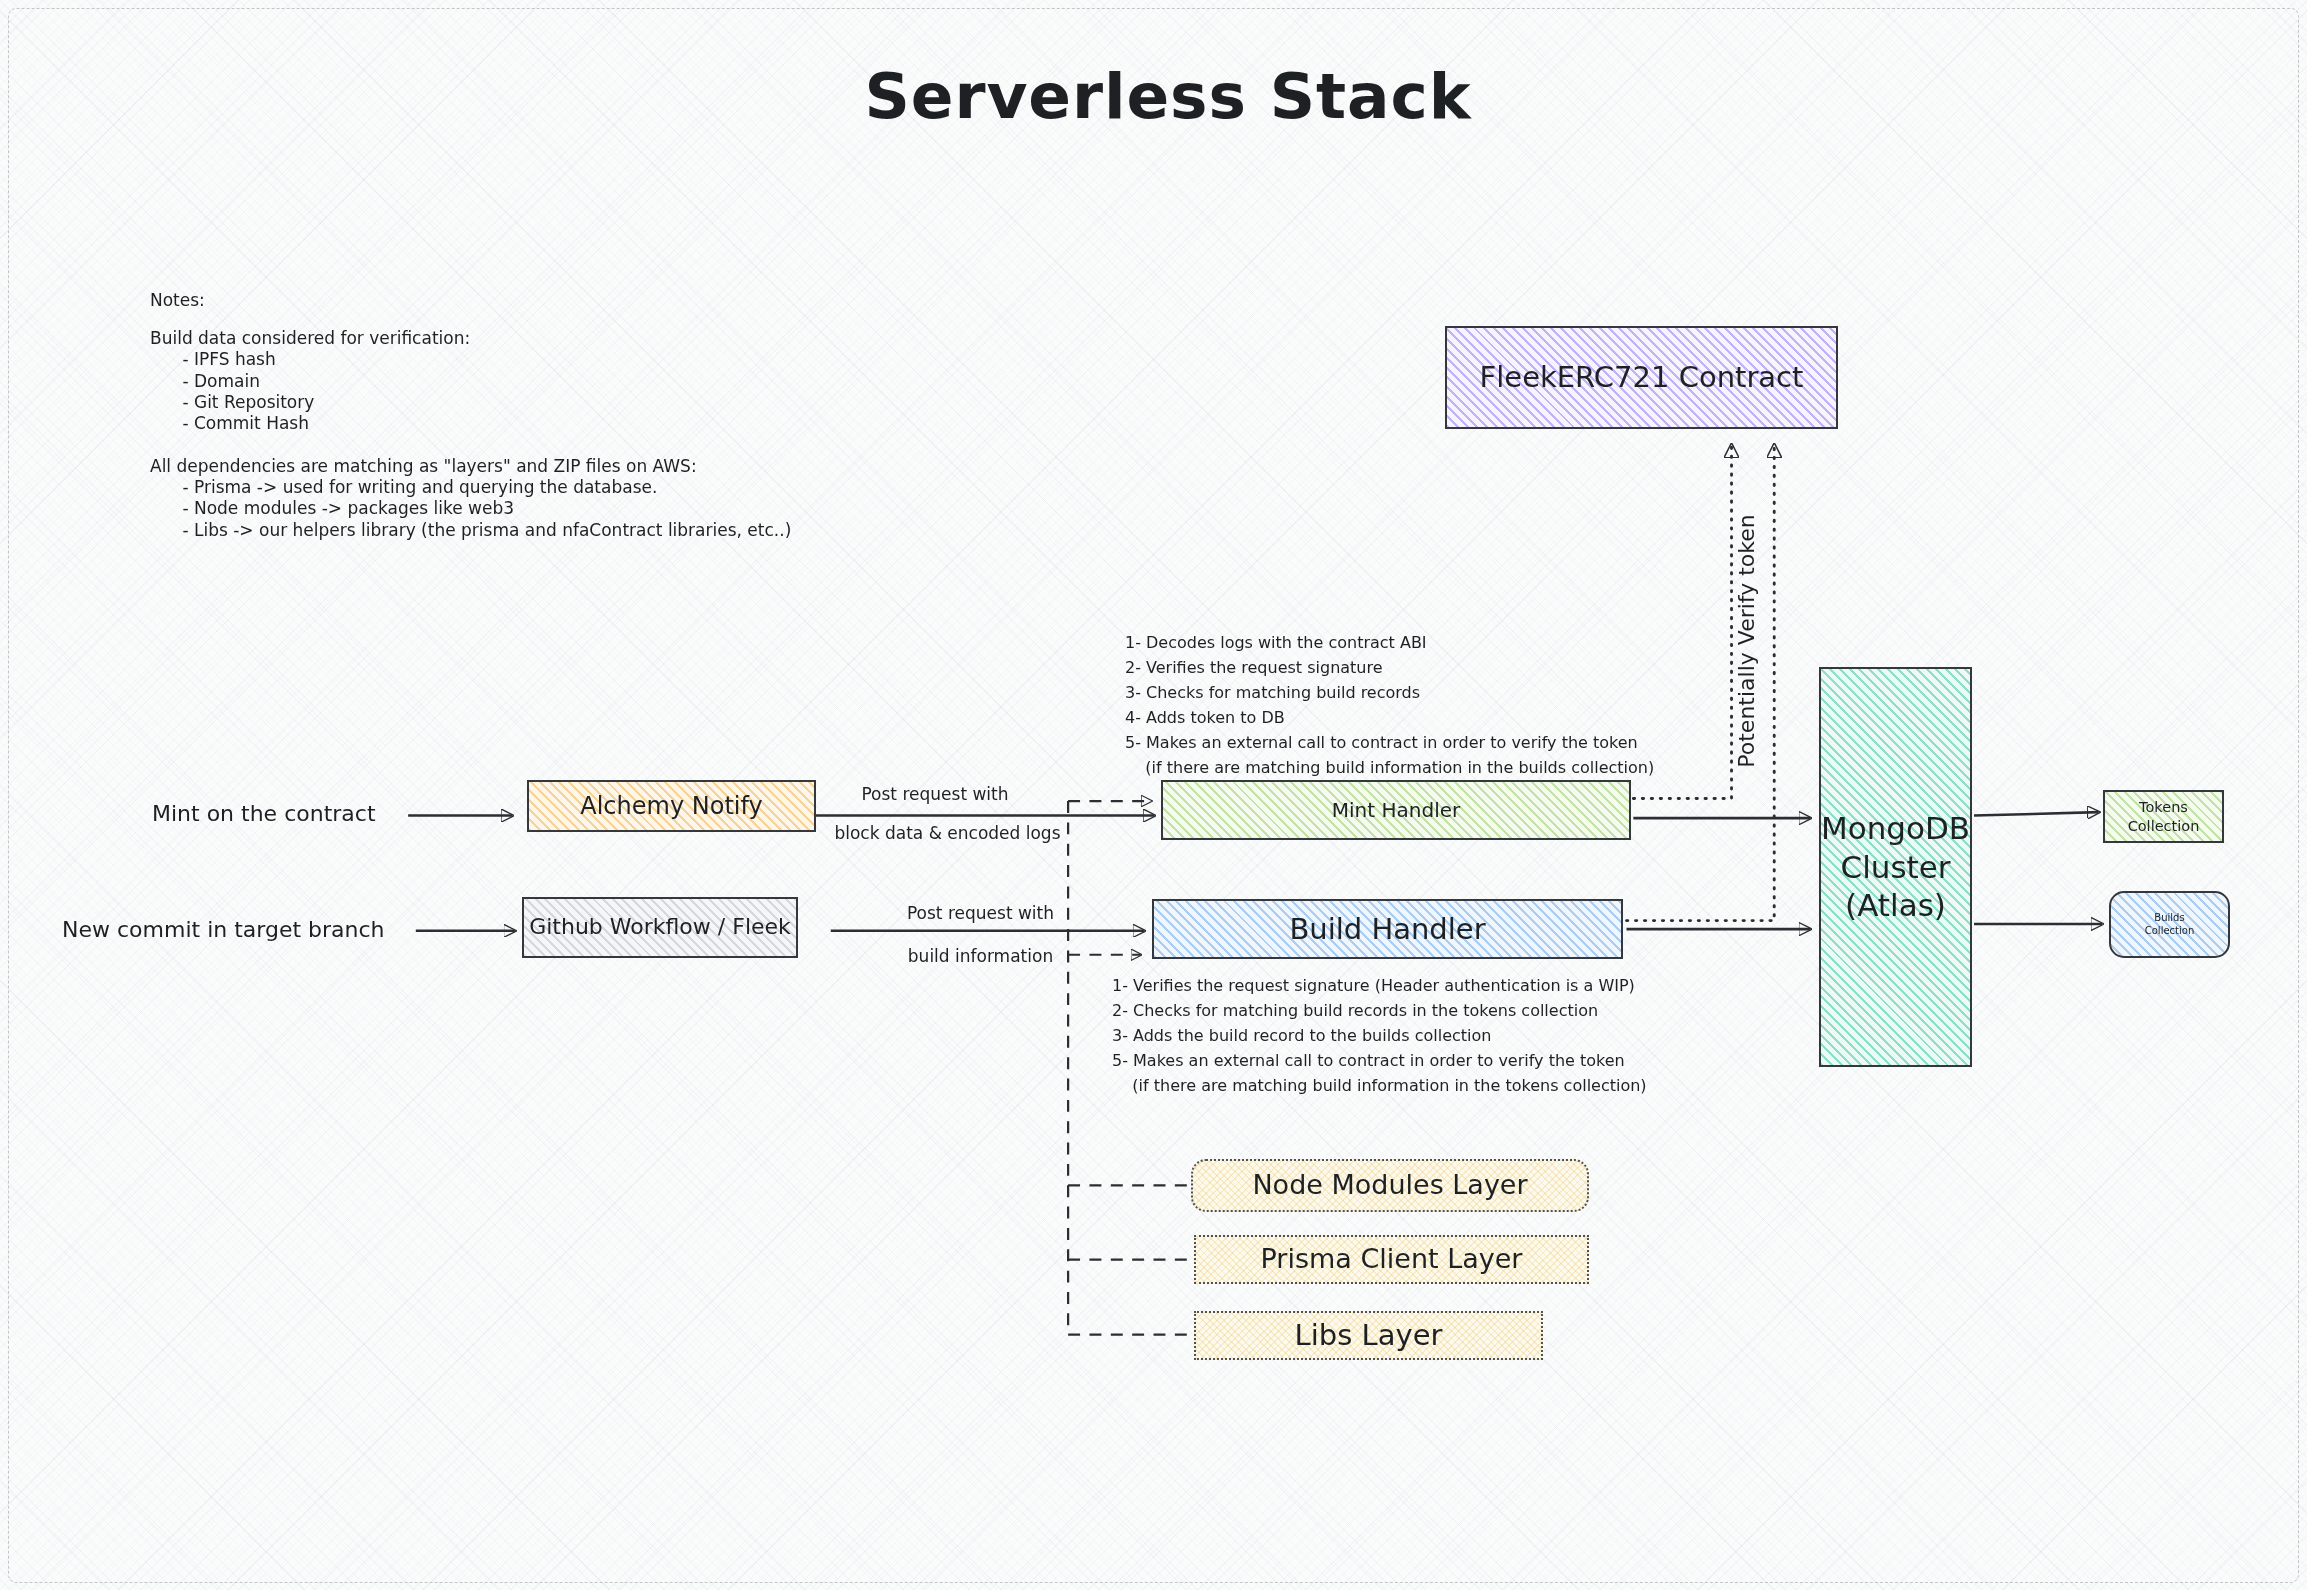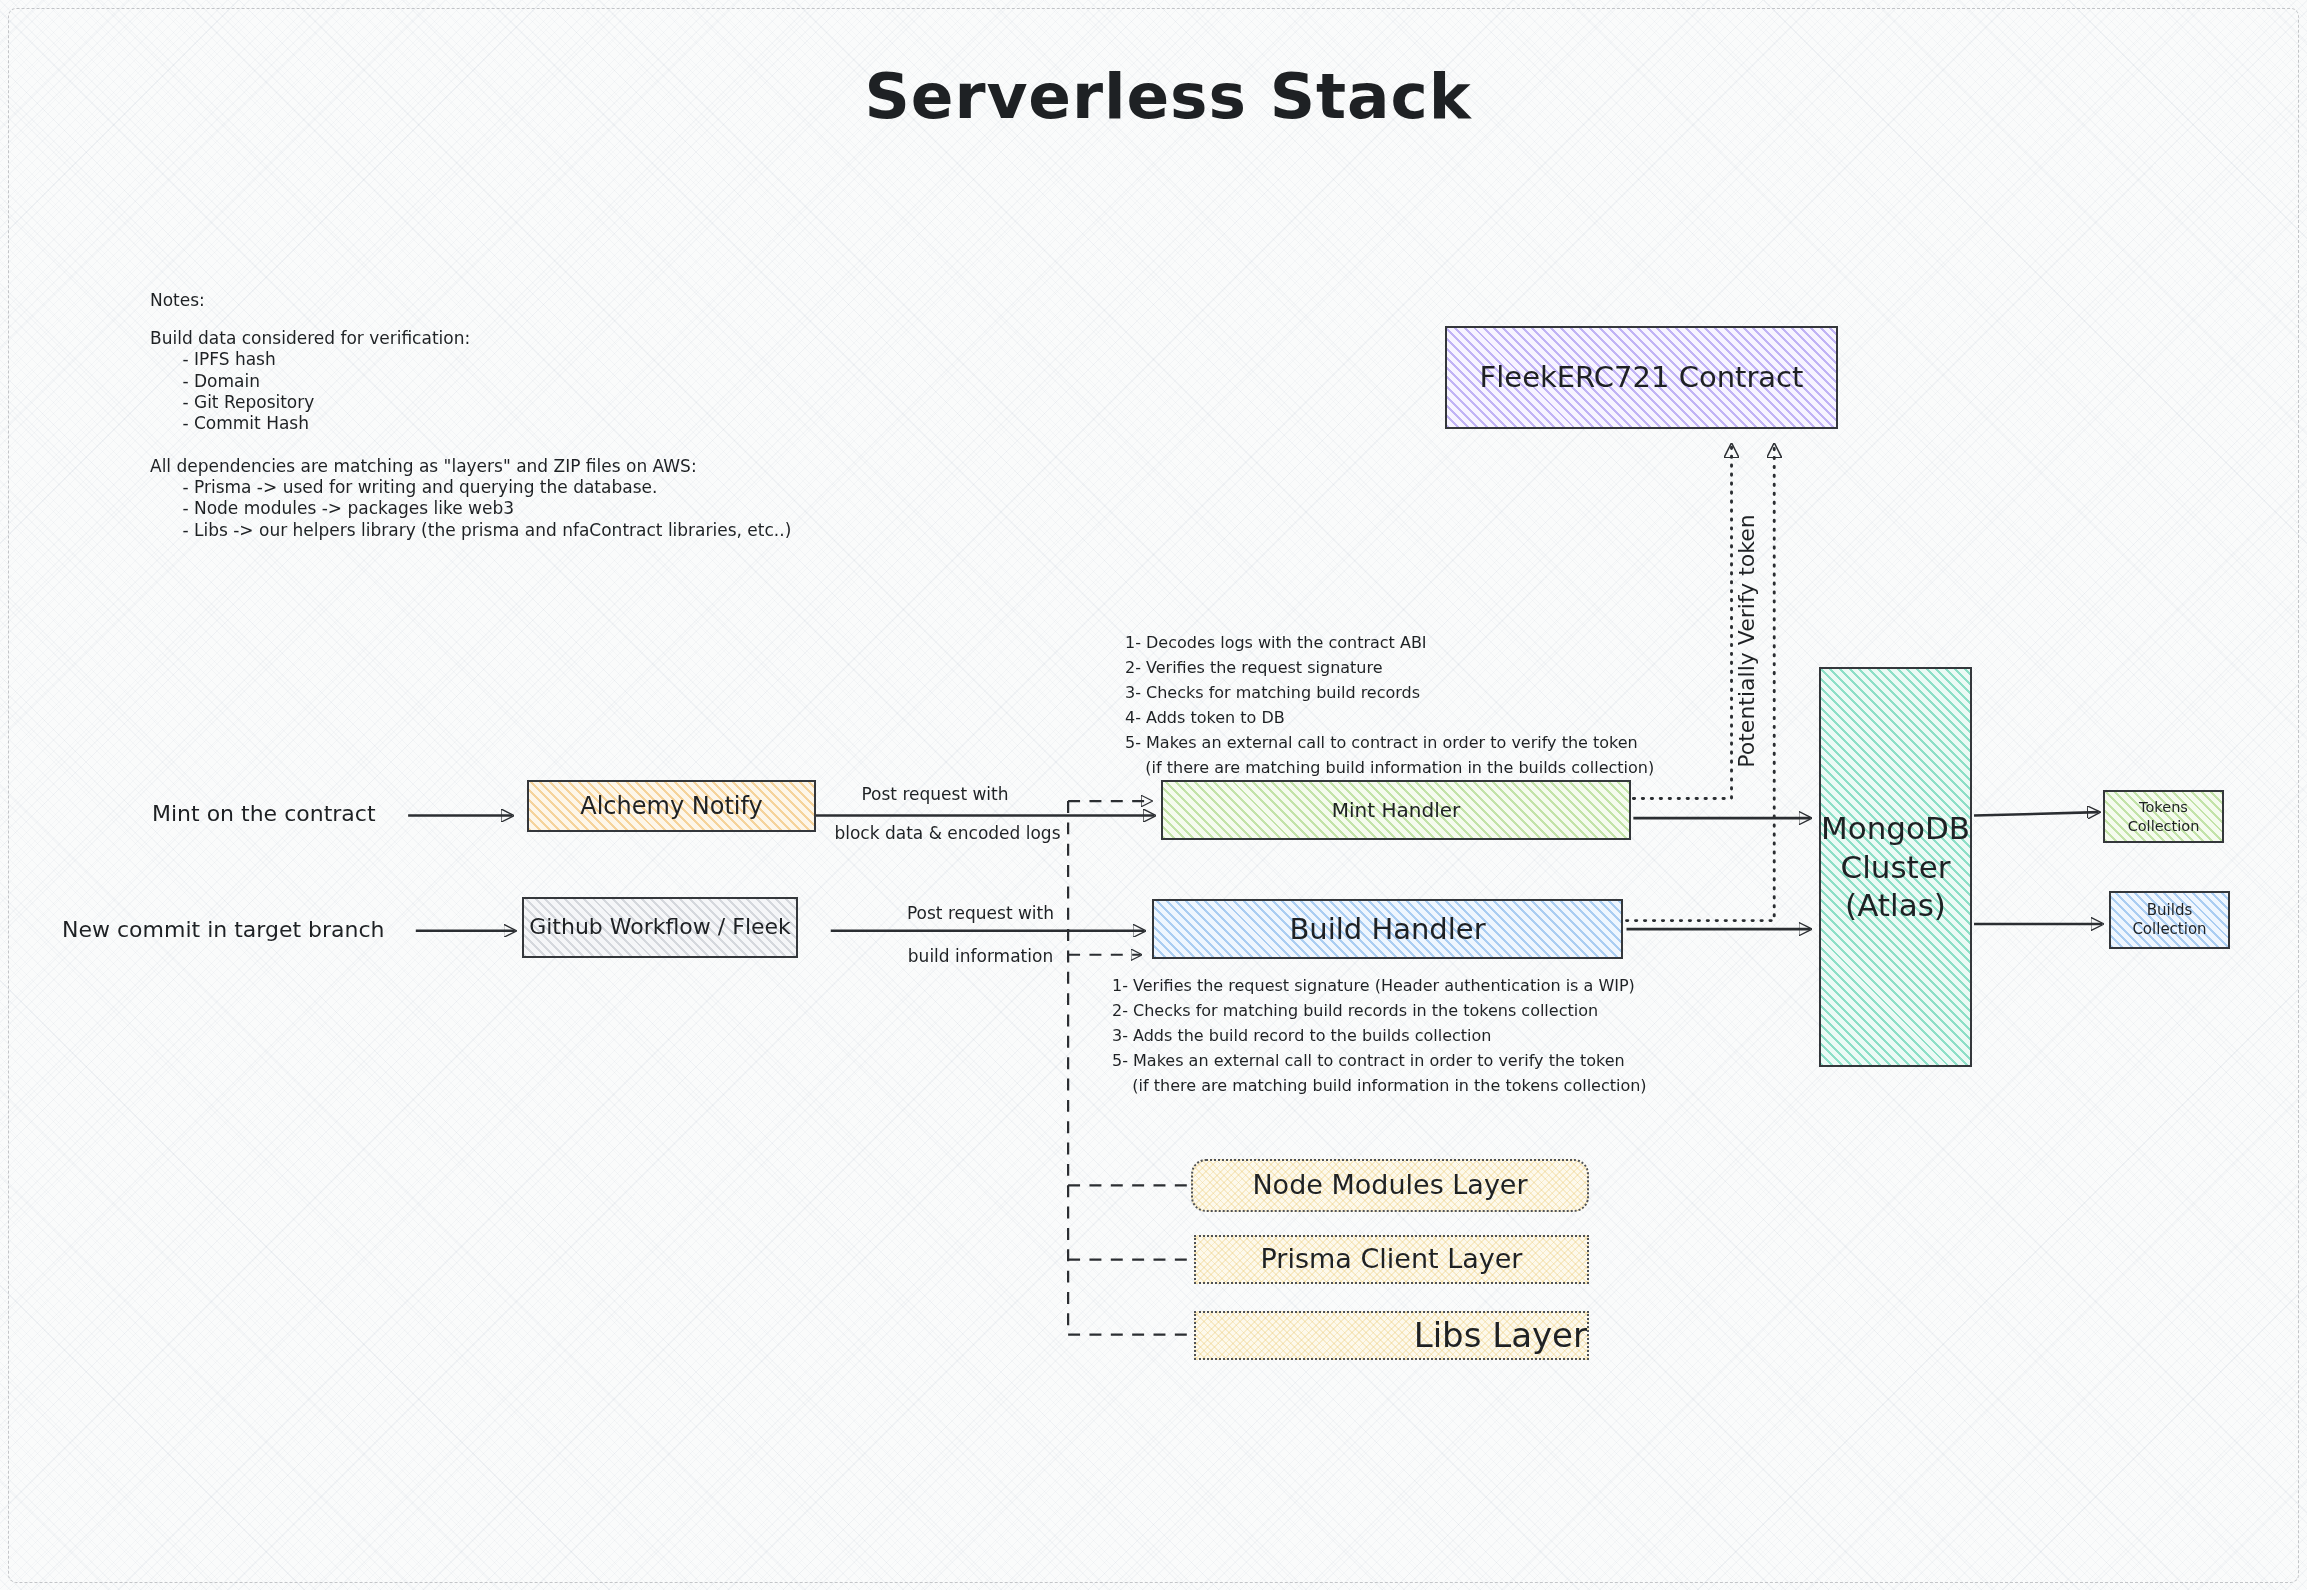--- a/index.html
+++ b/index.html
@@ -166,27 +166,27 @@
   <div>MongoDB</div>
   <div>Cluster</div>
   <div>(Atlas)</div>
 </div>
 
 <div class="node hatch-green" style="left:2103px; top:790px; width:121px; height:53px; font-size:14.5px; border-width:2.1px; line-height:1.25;">
   <div>Tokens</div>
   <div>Collection</div>
 </div>
 
-<div class="node hatch-blue" style="left:2109px; top:891px; width:121px; height:58px; font-size:15px; border-width:2.1px; line-height:1.25;">
+<div class="node hatch-blue" style="left:2109px; top:891px; width:121px; height:67px; font-size:10px; border-width:2.1px; line-height:1.25;border-radius:15px;">
   <div>Builds</div>
   <div>Collection</div>
 </div>
 
 <div class="node layer" style="left:1191px; top:1159px; width:398px; height:53px; font-size:27px;border-radius:15px;">
   <span>Node Modules Layer</span>
 </div>
 <div class="node layer" style="left:1194px; top:1235px; width:395px; height:49px; font-size:27px;">
   <span>Prisma Client Layer</span>
 </div>
-<div class="node layer" style="left:1194px; top:1311px; width:395px; height:49px; font-size:34px;align-items:flex-end;">
+<div class="node layer" style="left:1194px; top:1311px; width:349px; height:49px; font-size:29px;">
   <span>Libs Layer</span>
 </div>
 
 
 </body></html>

